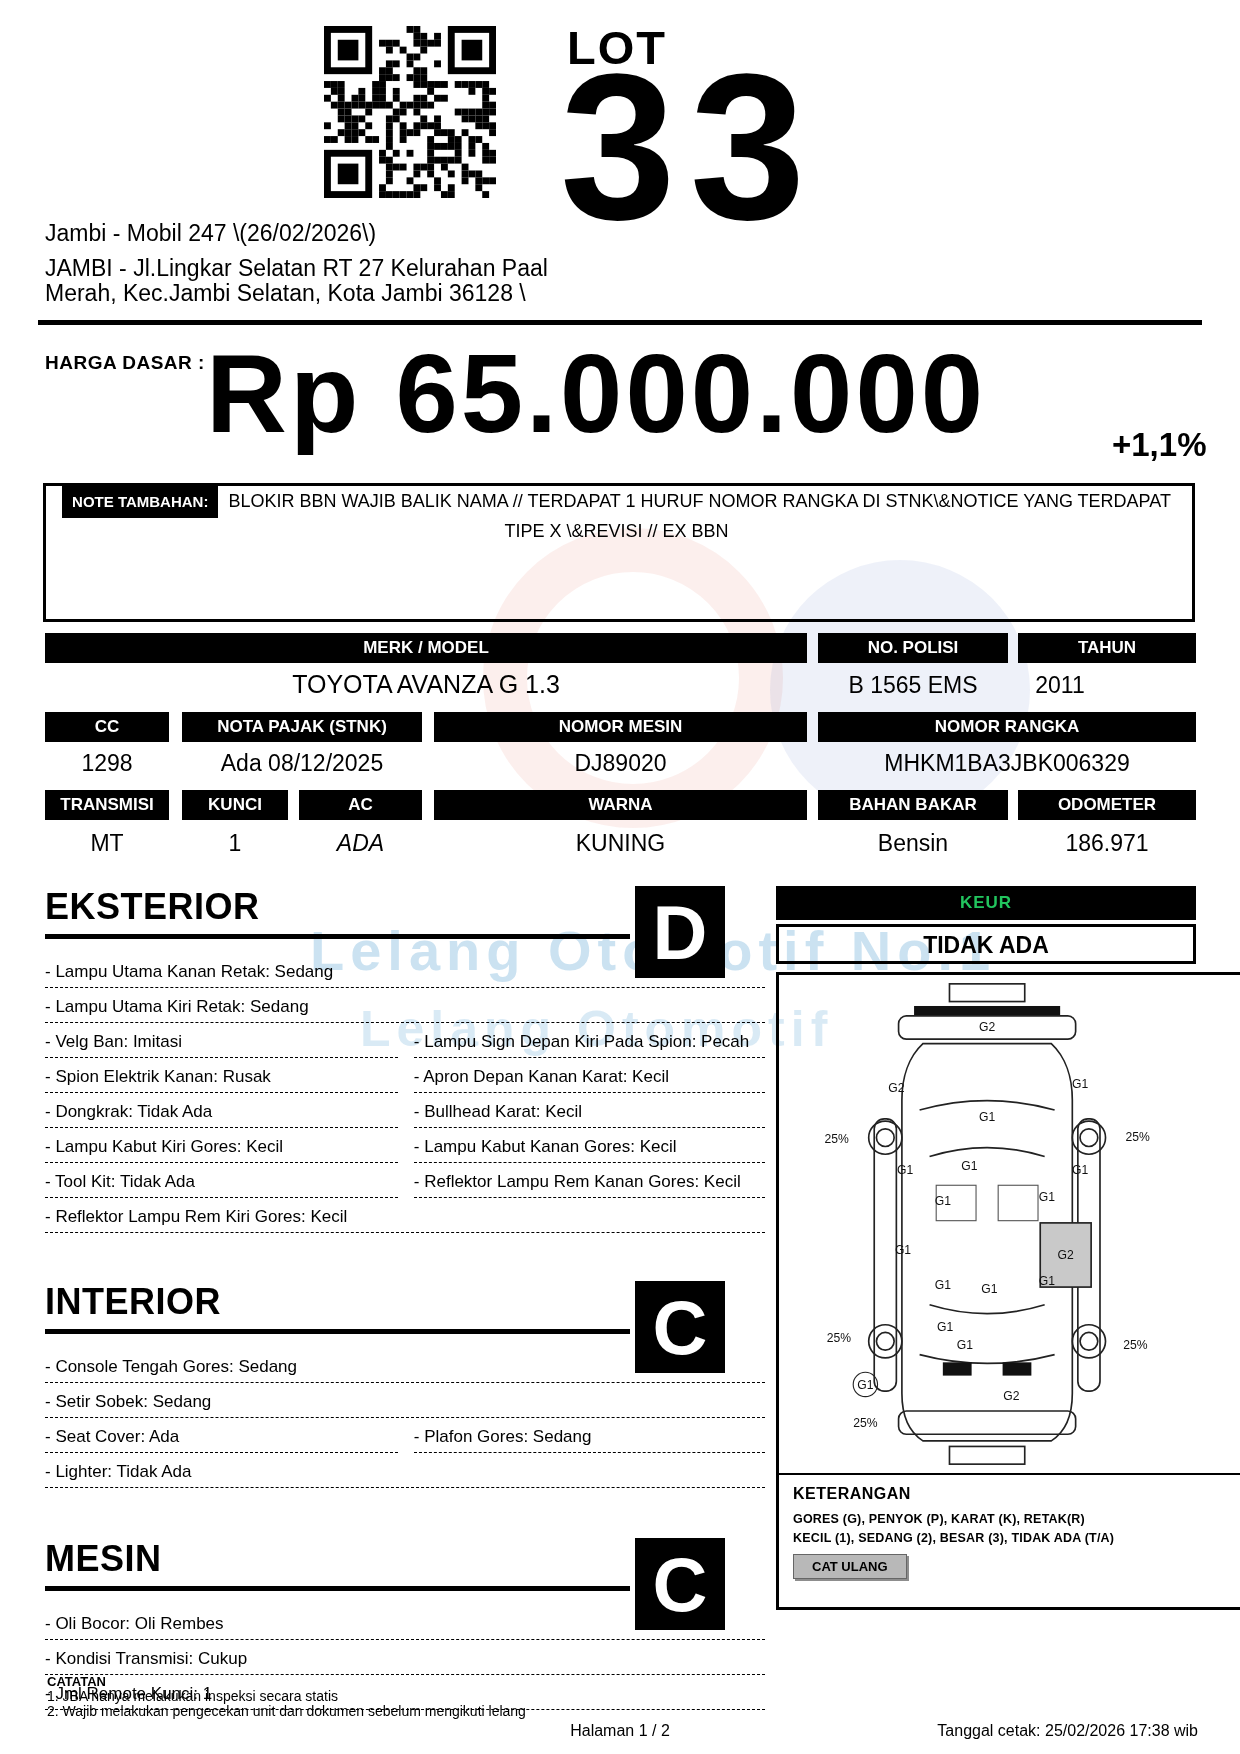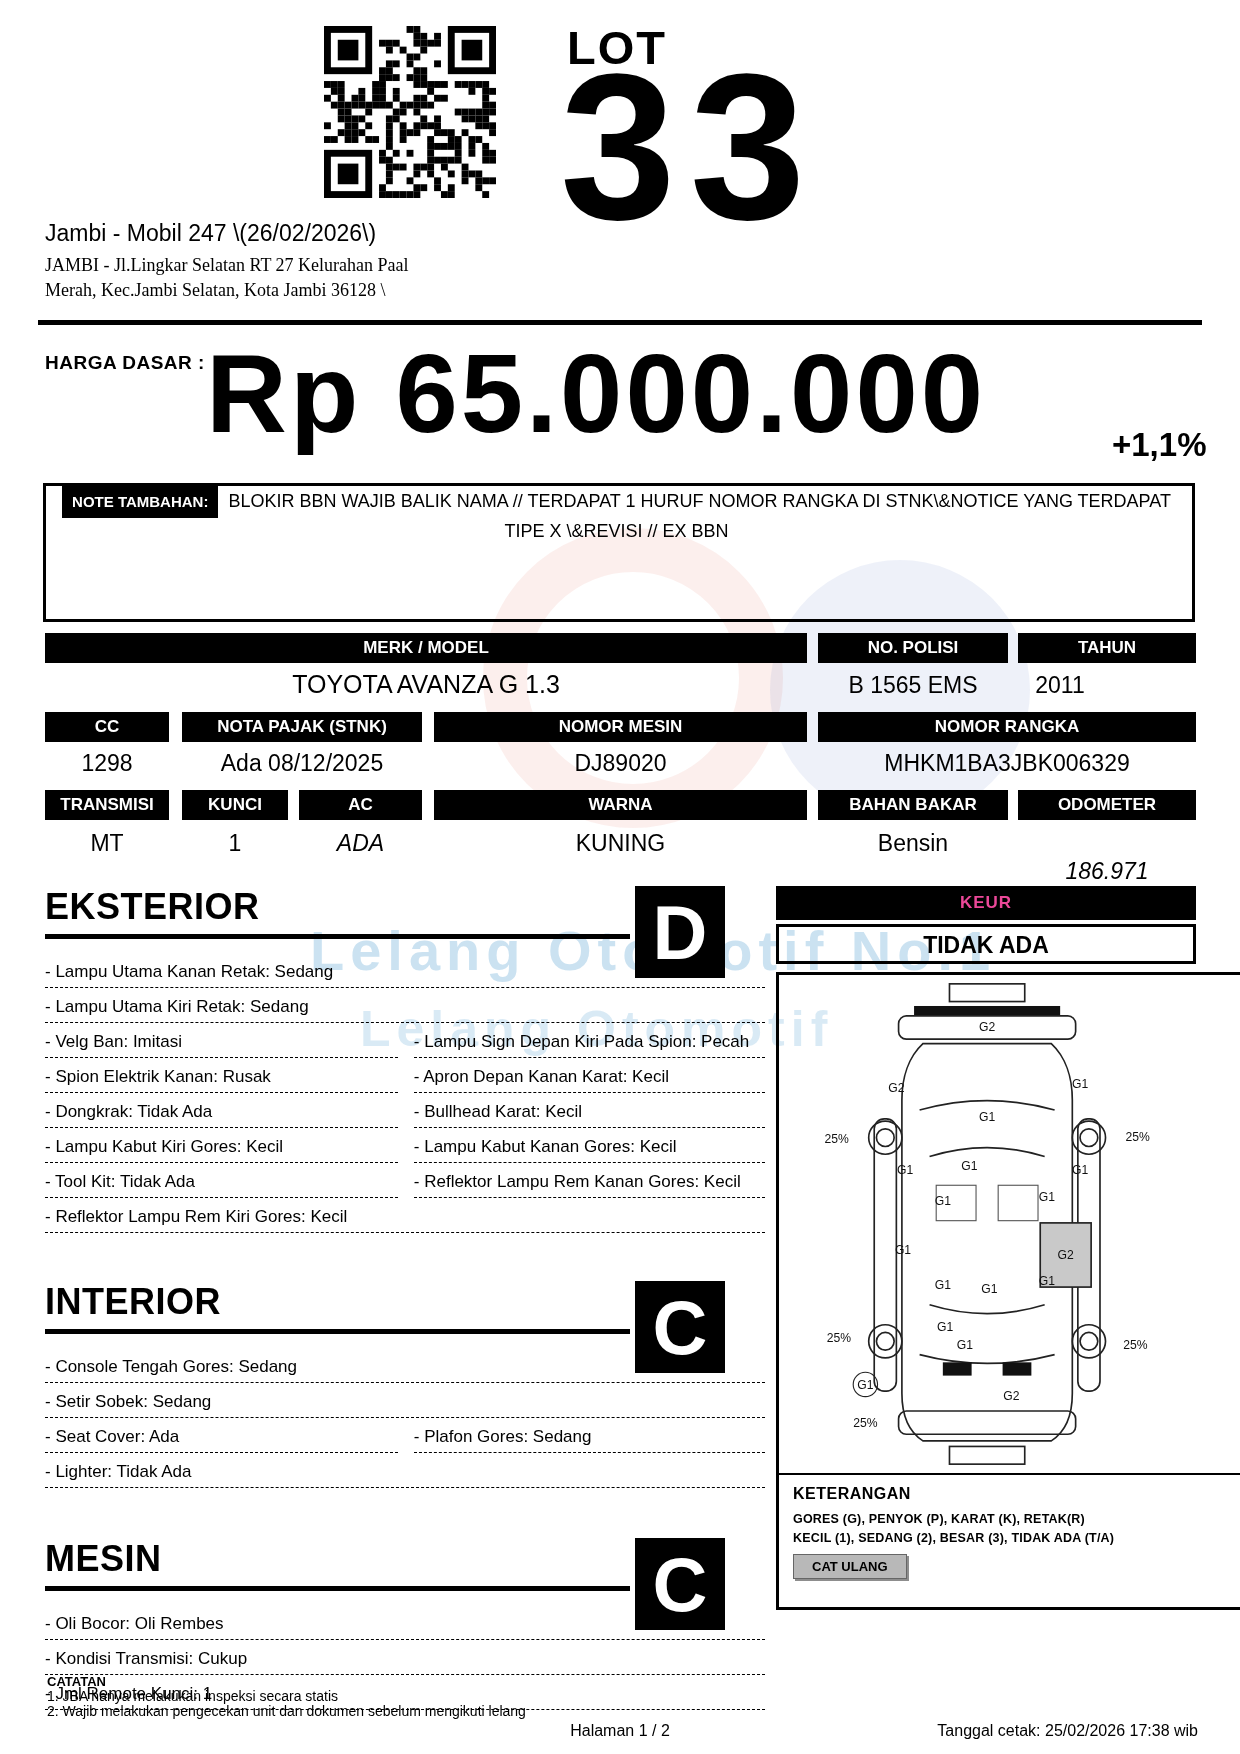--- a/index.html
+++ b/index.html
@@ -12,21 +12,21 @@
   
   .watermark{position:absolute;inset:0;pointer-events:none;}
   .wm-ring{position:absolute;left:483px;top:528px;width:300px;height:300px;border:44px solid rgba(225,80,60,0.09);border-radius:50%;}
   .wm-disc{position:absolute;left:770px;top:560px;width:260px;height:260px;background:rgba(70,100,190,0.09);border-radius:50%;}
   .wm-t1{position:absolute;left:310px;top:918px;font-size:56px;font-weight:bold;color:rgba(140,190,225,0.45);letter-spacing:6px;white-space:nowrap;}
   .wm-t2{position:absolute;left:360px;top:1000px;font-size:50px;font-weight:bold;color:rgba(140,190,225,0.33);letter-spacing:6px;white-space:nowrap;}
 
   .lot-label{font-size:47px;font-weight:bold;letter-spacing:2px;}
   .lot-number{font-size:208px;font-weight:bold;line-height:0.92;letter-spacing:14px;}
   .doc-title{font-size:23px;}
-  .doc-addr{font-size:18px;font-family:Liberation Serif, serif;}
+  .doc-addr{font-size:23px;}
   .harga-label{font-size:19px;font-weight:bold;letter-spacing:0.5px;}
   .price{font-size:112px;font-weight:bold;line-height:1;letter-spacing:3px;white-space:nowrap;}
   .increment{font-size:33px;font-weight:bold;}
 
   .note-box{border:3px solid #000;padding:0 10px 0 5px;}
   .note-chip{display:inline-block;background:#000;color:#fff;font-weight:bold;font-size:15px;padding:3px 10px;margin-right:10px;}
   .note-text{font-size:18px;line-height:26px;}
 
   .spec-h{background:#000;color:#fff;font-weight:bold;font-size:17px;text-align:center;height:30px;line-height:30px;}
   .spec-v{text-align:center;font-size:23px;white-space:nowrap;}
@@ -36,21 +36,21 @@
   .sec-rule{height:5px;background:#000;width:585px;margin-top:6px;}
   .grade{position:absolute;left:590px;top:0;width:90px;height:92px;background:#000;color:#fff;
          font-size:76px;font-weight:bold;display:flex;align-items:center;justify-content:center;}
   .items{margin-top:14px;width:720px;}
   .item-row{display:flex;gap:16px;}
   .cell{font-size:17px;padding:9px 0 5px;border-bottom:1.5px dashed #000;white-space:nowrap;overflow:hidden;}
   .cell.full{width:100%;}
   .cell.l{width:49%;}
   .cell.r{flex:1;}
 
-  .keur-bar{background:#000;color:#ec4899;font-weight:bold;font-size:17px;text-align:center;line-height:34px;letter-spacing:1px;}
+  .keur-bar{background:#000;color:#22c55e;font-weight:bold;font-size:17px;text-align:center;line-height:34px;letter-spacing:1px;}
   .keur-value{border:3px solid #000;font-size:23px;font-weight:bold;text-align:center;line-height:36px;}
   .diagram-box{border:3px solid #000;}
   #car-svg{display:block;}
   #car-svg text{font-size:11px;fill:#111;text-anchor:middle;font-family:"Liberation Sans","DejaVu Sans",sans-serif;}
   .ket{border-top:2px solid #000;padding:10px 14px;}
   .ket-title{font-weight:bold;font-size:16px;margin-bottom:9px;letter-spacing:0.5px;}
   .ket-line{font-size:12.5px;font-weight:bold;margin-bottom:5px;letter-spacing:0.2px;}
   .ket-badge{display:inline-block;background:#b8b8b8;border:1px solid #666;box-shadow:2px 2px 0 #8d8d8d;
              font-weight:bold;font-size:13px;padding:4px 18px;margin-top:4px;}
 
@@ -330,21 +330,21 @@
   <div class="abs spec-h" style="left:182px;top:790px;width:106px;">KUNCI</div>
   <div class="abs spec-h" style="left:299px;top:790px;width:123px;">AC</div>
   <div class="abs spec-h" style="left:434px;top:790px;width:373px;">WARNA</div>
   <div class="abs spec-h" style="left:818px;top:790px;width:190px;">BAHAN BAKAR</div>
   <div class="abs spec-h" style="left:1018px;top:790px;width:178px;">ODOMETER</div>
   <div class="abs spec-v" style="left:45px;top:830px;width:124px;">MT</div>
   <div class="abs spec-v" style="left:182px;top:830px;width:106px;">1</div>
   <div class="abs spec-v" style="left:299px;top:830px;width:123px;font-style:italic;">ADA</div>
   <div class="abs spec-v" style="left:434px;top:830px;width:373px;">KUNING</div>
   <div class="abs spec-v" style="left:818px;top:830px;width:190px;">Bensin</div>
-  <div class="abs spec-v" style="left:1018px;top:858px;width:178px;font-style:italic;">186.971</div>
+  <div class="abs spec-v" style="left:1018px;top:830px;width:178px;">186.971</div>
 
   <section class="abs sec" style="left:45px;top:886px;width:725px;">
     <h2 class="sec-title">EKSTERIOR</h2>
     <div class="sec-rule"></div>
     <div class="items">
         <div class="item-row">
           <span class="cell full">- Lampu Utama Kanan Retak: Sedang</span>
         </div>
         <div class="item-row">
           <span class="cell full">- Lampu Utama Kiri Retak: Sedang</span>

